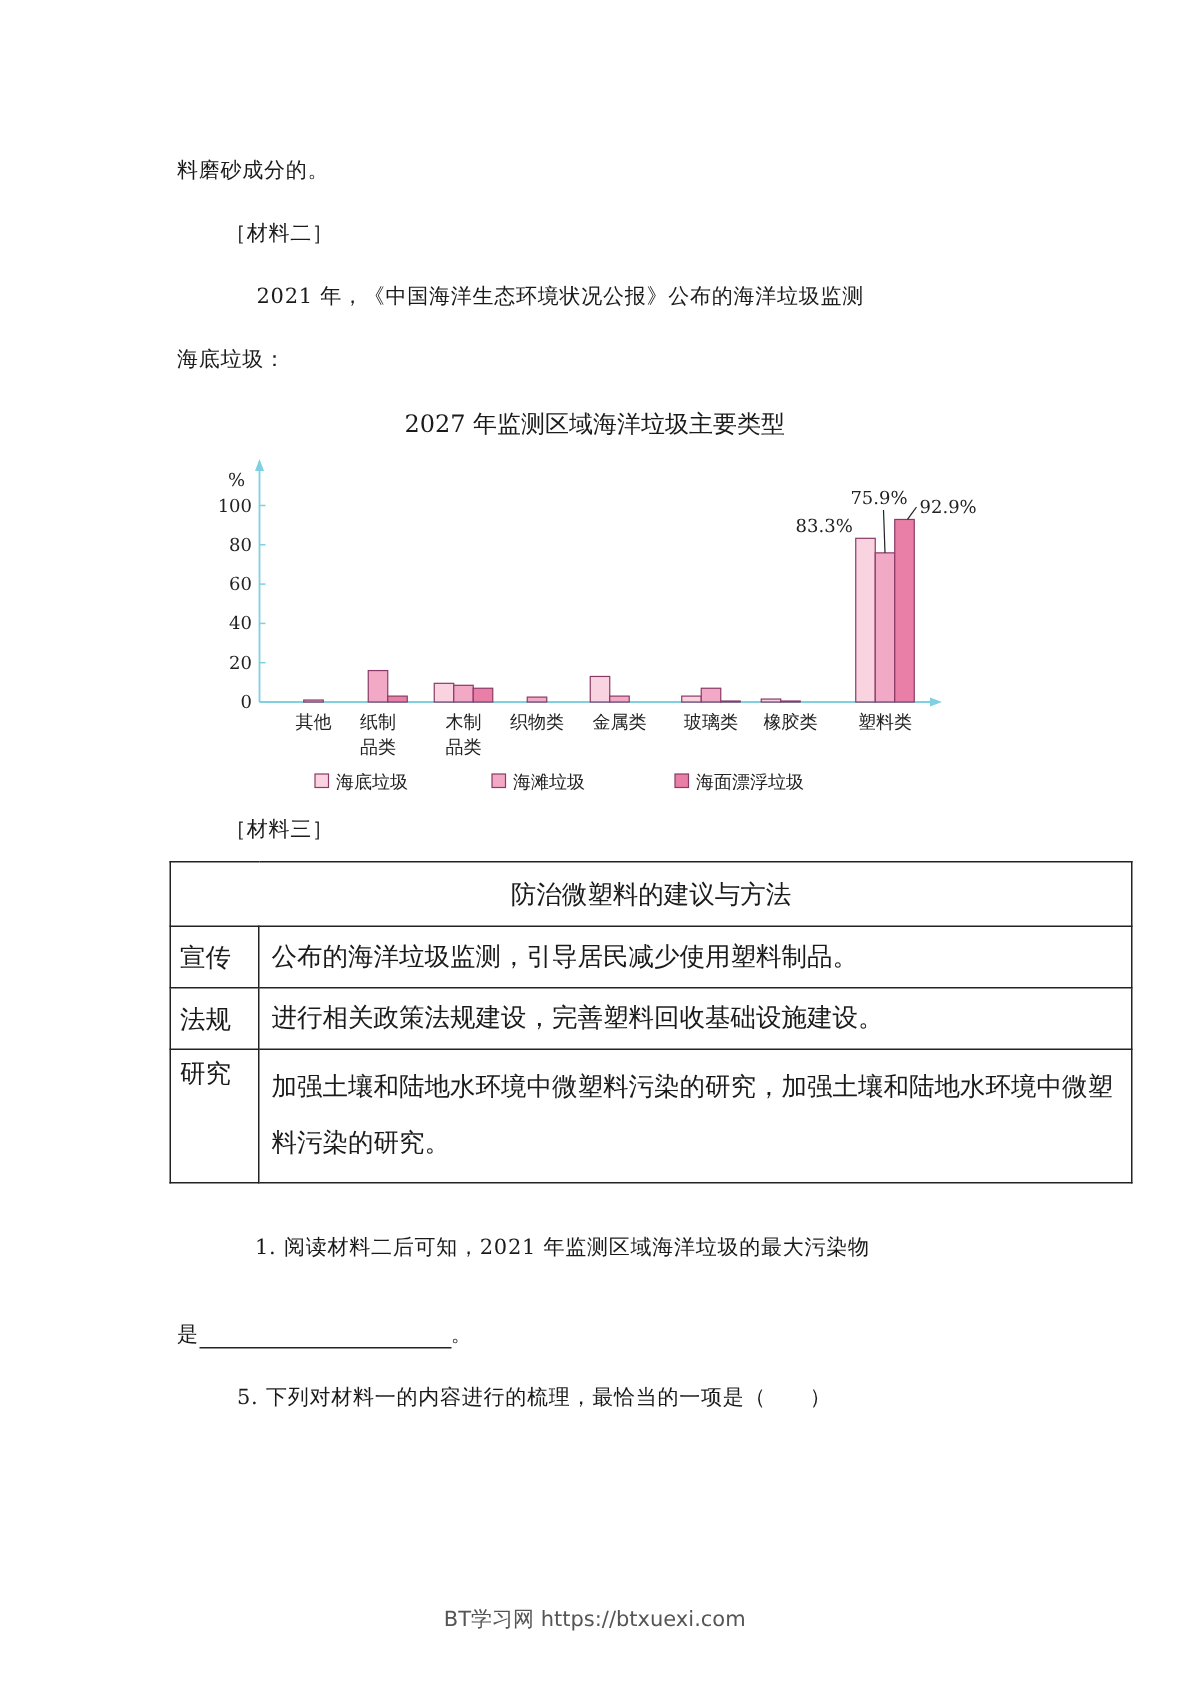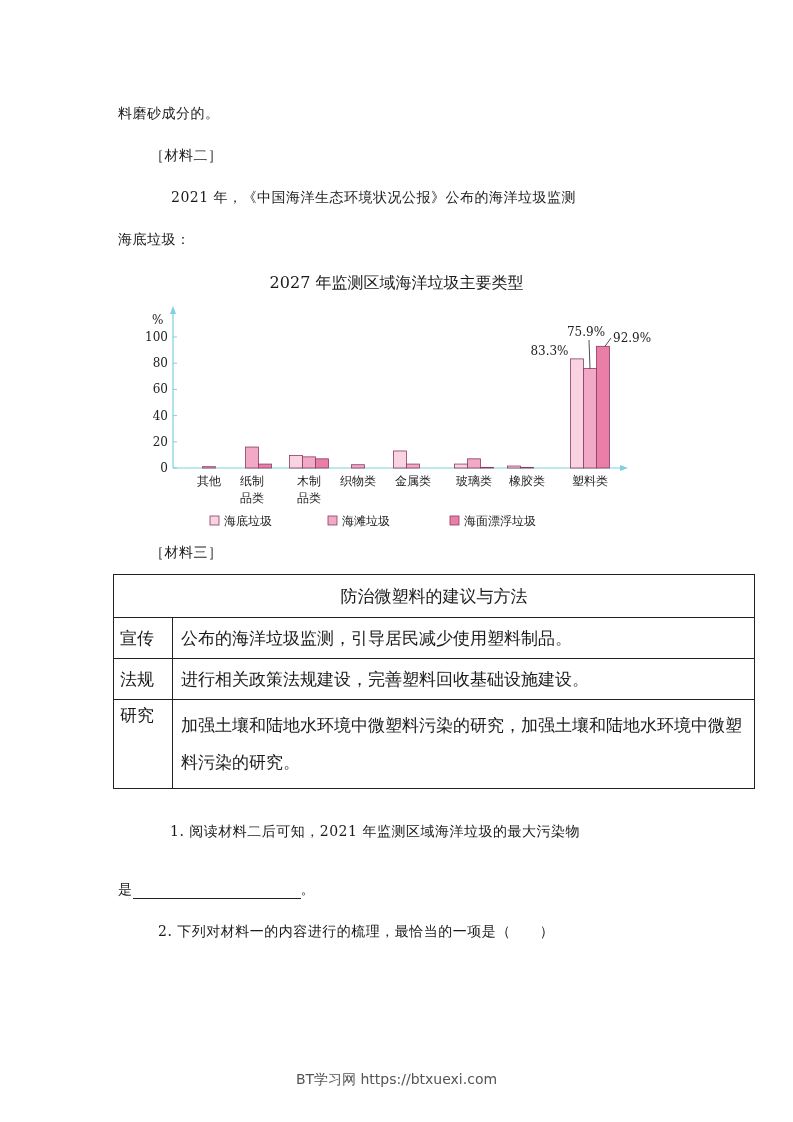--- a/index.html
+++ b/index.html
@@ -109,15 +109,15 @@
     <td class="k">研究</td>
     <td class="v">加强土壤和陆地水环境中微塑料污染的研究，加强土壤和陆地水环境中微塑料污染的研究。</td>
   </tr>
 </tbody>
   </table>
 
 <div class="line" style="left:158px; top:823px;margin-left:12px;">1. 阅读材料二后可知，2021 年监测区域海洋垃圾的最大污染物</div>
 <div class="line" style="left:118px; top:881px;">
   <span>是</span><span class="blank"></span><span>。</span>
 </div>
-<div class="line" style="left:158px; top:923px;">2. 下列对材料一的内容进行的梳理，最恰当的一项是（　　）</div>
+<div class="line" style="left:158px; top:923px;">5. 下列对材料一的内容进行的梳理，最恰当的一项是（　　）</div>
 
 <div class="footer">BT学习网 https://btxuexi.com</div>
 
 </body></html>

